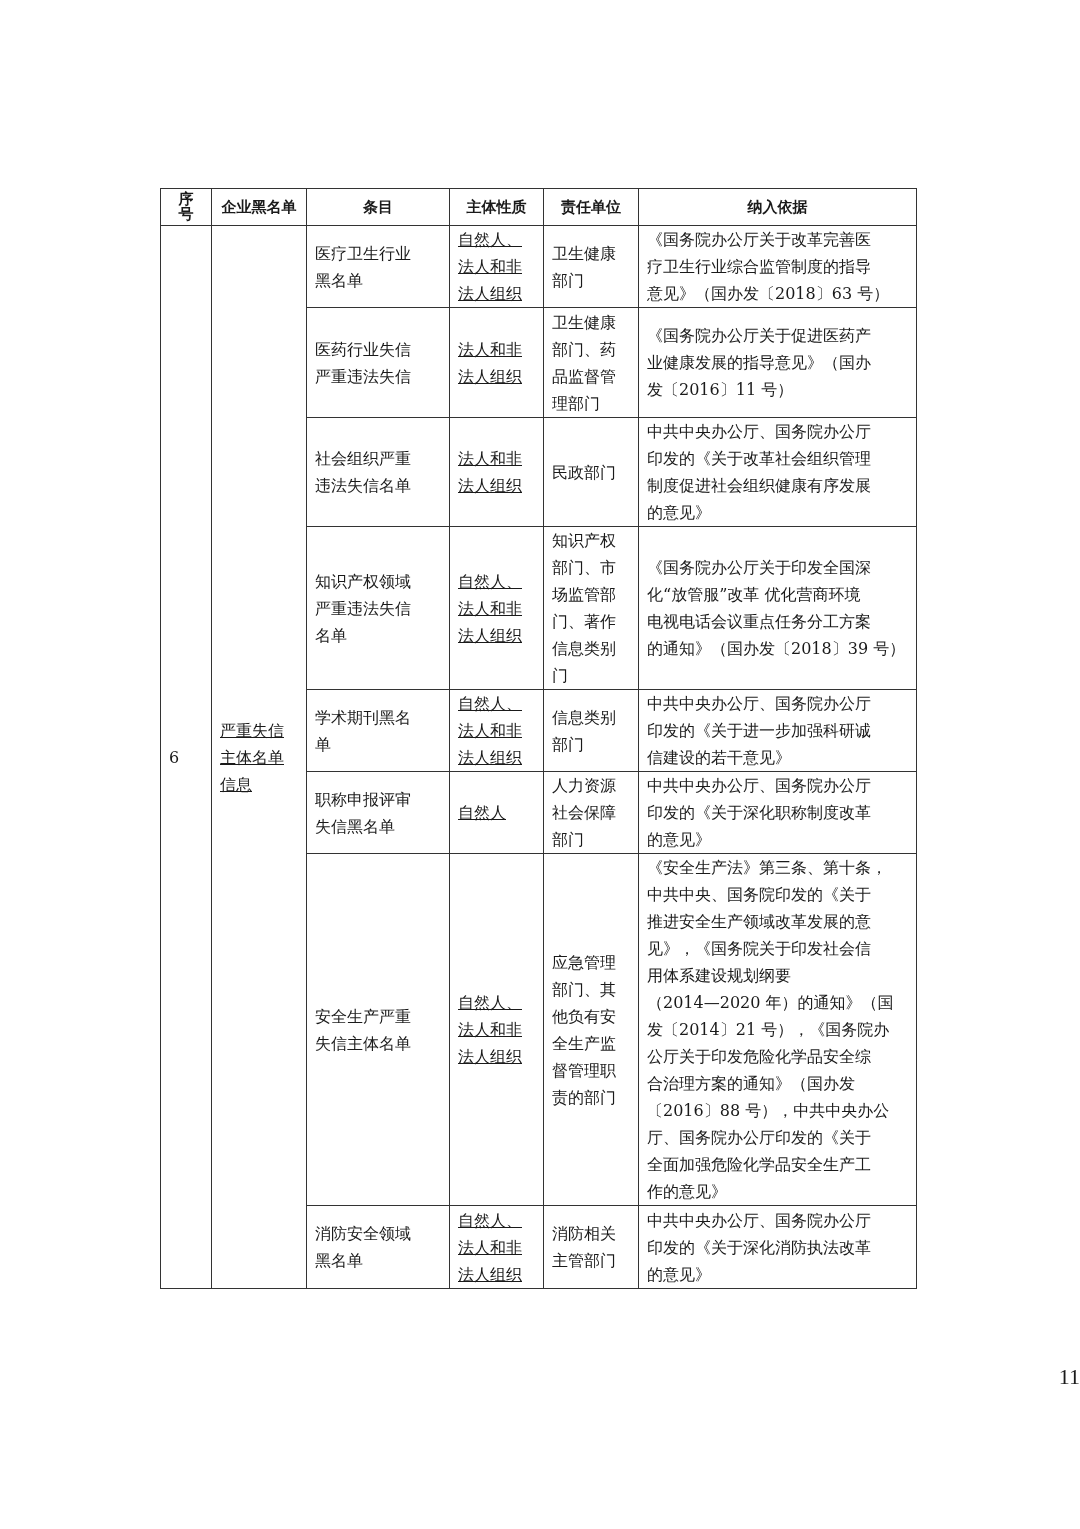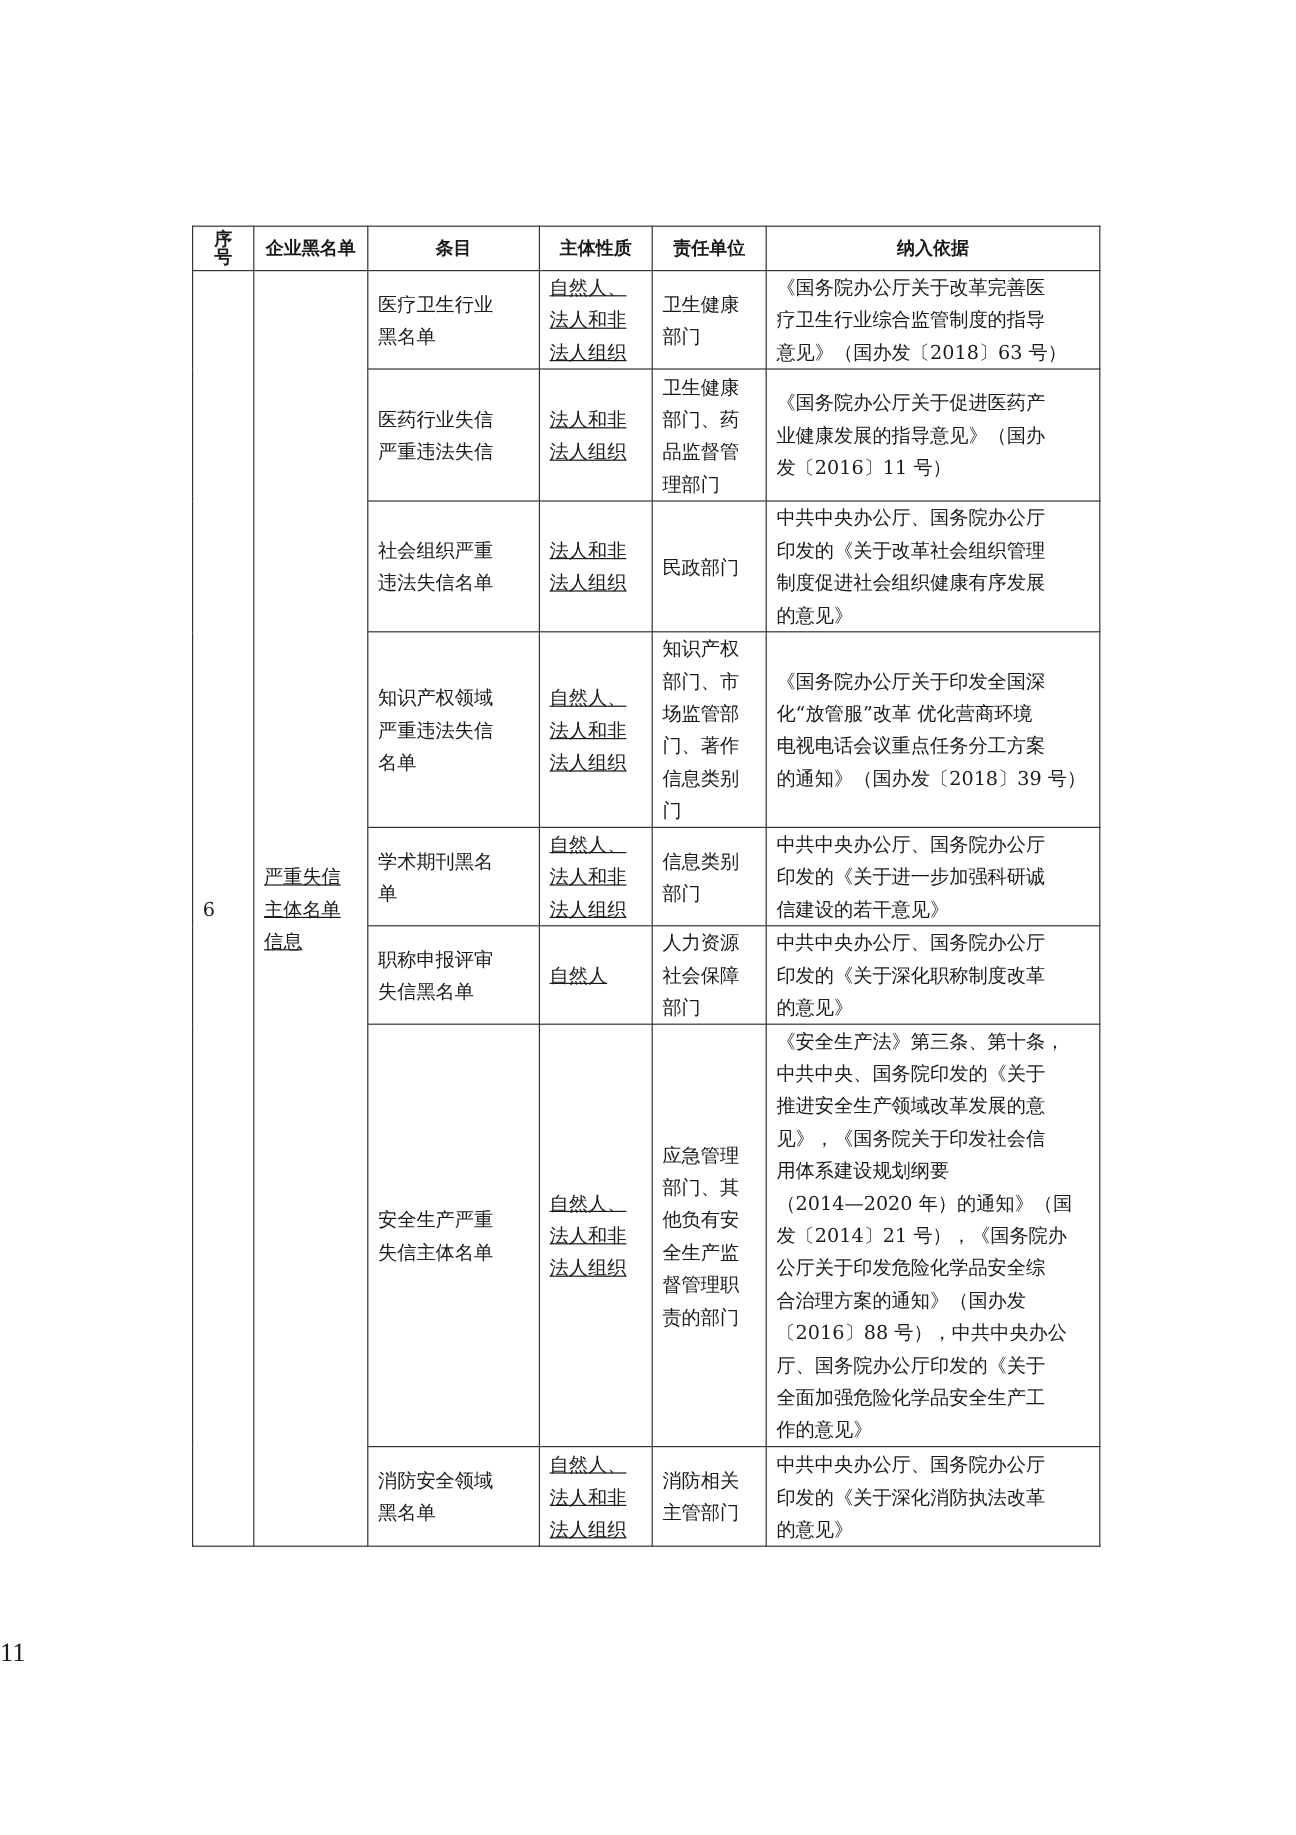--- a/index.html
+++ b/index.html
@@ -24,21 +24,21 @@
   }
   table.doc-table th.col-seq { line-height: 15px; padding: 0; }
   td.c-seq { text-align: center; padding: 0; }
   td.c-cat { padding-left: 10px; text-decoration: underline; }
   td.c-item { padding-left: 10px; }
   td.c-nature { padding-left: 9px; padding-right: 4px; text-decoration: underline; }
   td.c-dept { padding-left: 9px; padding-right: 4px; }
   td.c-basis { padding-left: 10px; padding-right: 6px; }
   .page-number {
     position: absolute; left: 0; width: 1080px; top: 1364px;
-    text-align: left; font-size: 22px;
+    text-align: right; font-size: 22px;
     font-family: "Liberation Serif", "DejaVu Serif", serif;
   }
 </style>
 </head>
 <body>
 
 <div class="page">
 
   <table class="doc-table">
     <colgroup>

